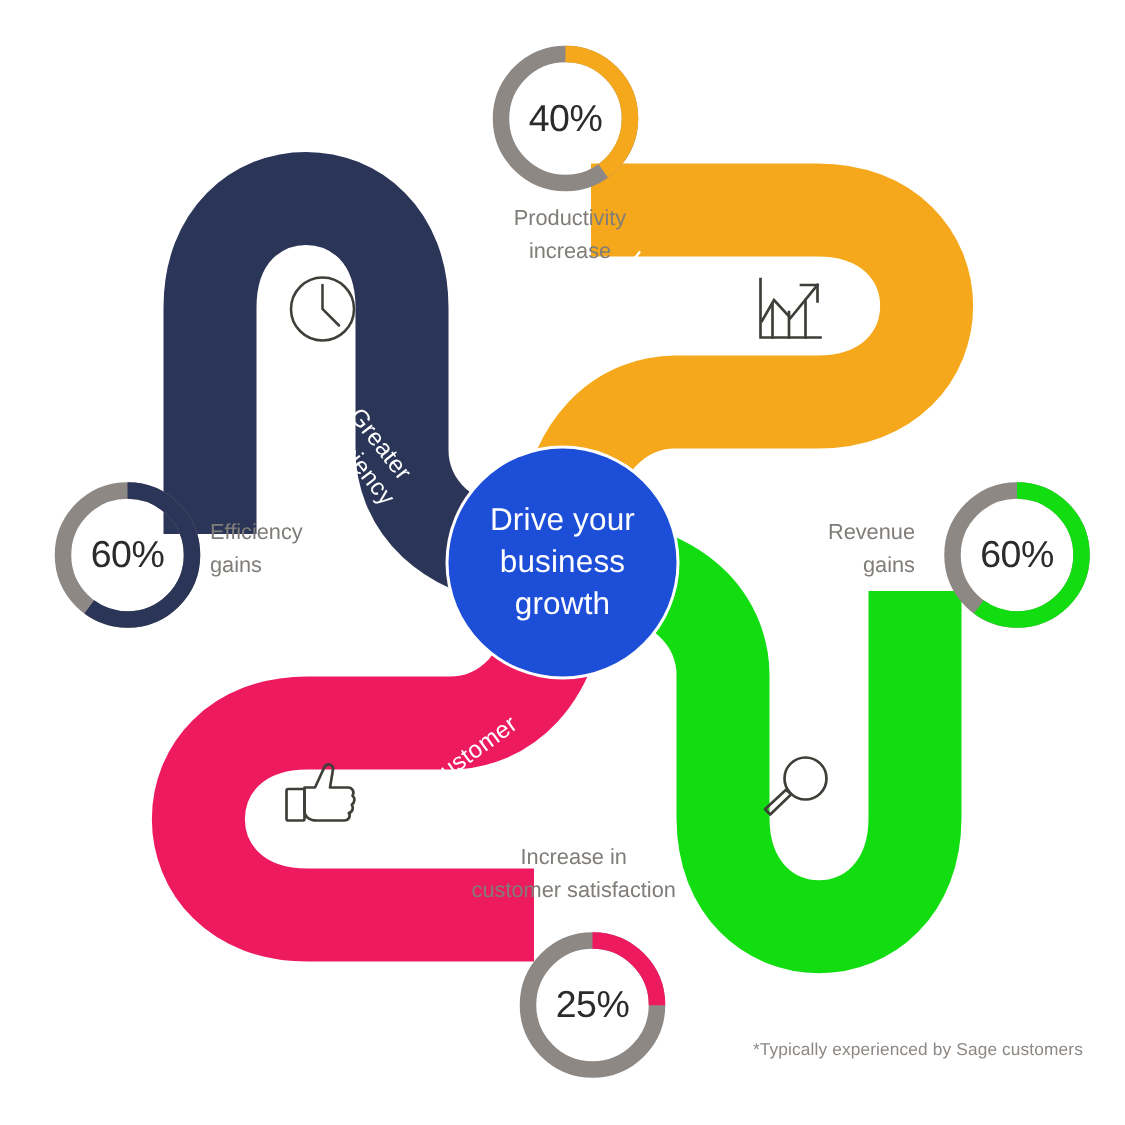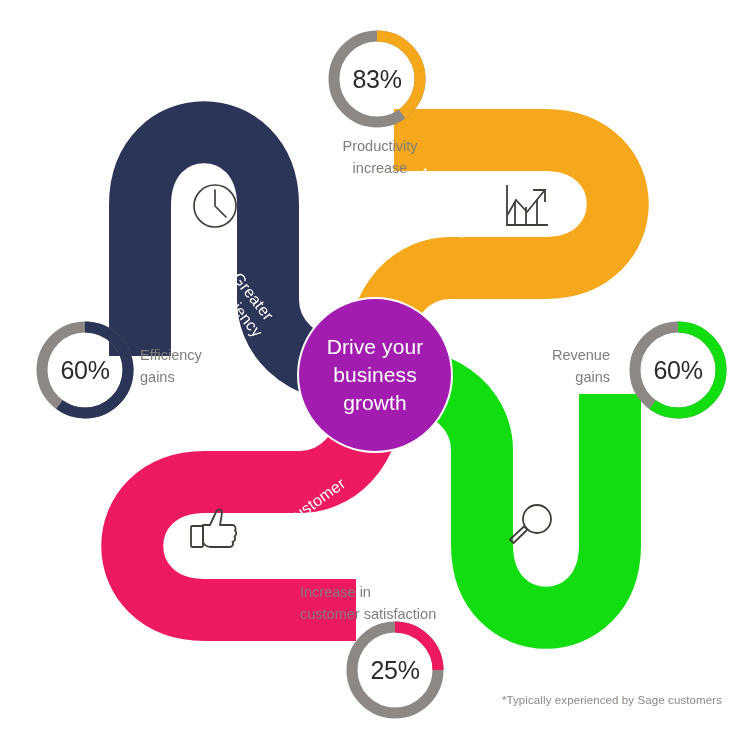--- a/index.html
+++ b/index.html
@@ -27,21 +27,21 @@
   }
 
   
   .hub {
     position: absolute;
     left: 299px;
     top: 299px;
     width: 152px;
     height: 152px;
     border-radius: 50%;
-    background: #a21caf;
+    background: #1d4ed8;
     display: flex;
     align-items: center;
     justify-content: center;
     z-index: 6;
   }
   .hub-text {
     color: #ffffff;
     font-size: 21px;
     line-height: 1.33;
     text-align: center;
@@ -80,21 +80,21 @@
     position: absolute;
     color: #807d79;
     font-size: 14.5px;
     line-height: 1.5;
     white-space: pre-line;
     z-index: 7;
   }
   .cap-top    { left: 310px; top: 136px; width: 140px; text-align: center; }
   .cap-left   { left: 140px; top: 345px; width: 110px; text-align: left; }
   .cap-right  { left: 500px; top: 345px; width: 110px; text-align: right; }
-  .cap-bottom { left: 300px; top: 562px; width: 165px; text-align: left; margin-top: 20px; }
+  .cap-bottom { left: 300px; top: 562px; width: 165px; text-align: center; }
 
   
   .ribbon-label {
     position: absolute;
     color: #ffffff;
     font-size: 16px;
     line-height: 1.18;
     white-space: pre-line;
     font-weight: 400;
     letter-spacing: 0.2px;
@@ -198,21 +198,21 @@
     <div class="hub-text">Drive your
 business
 growth</div>
   </div>
 
   <div class="donut donut-top">
     <svg width="108" height="108" viewBox="0 0 108 108">
       <circle cx="54" cy="54" r="43" fill="none" stroke="#8d8884" stroke-width="11"></circle>
       <circle class="arc" cx="54" cy="54" r="43" fill="none" stroke="#f6a81c" stroke-width="11" stroke-dasharray="108.07 162.11" transform="rotate(-90 54 54)"></circle>
     </svg>
-    <div class="donut-value">83%</div>
+    <div class="donut-value">40%</div>
   </div>
 
   <div class="donut donut-left">
     <svg width="108" height="108" viewBox="0 0 108 108">
       <circle cx="54" cy="54" r="43" fill="none" stroke="#8d8884" stroke-width="11"></circle>
       <circle class="arc" cx="54" cy="54" r="43" fill="none" stroke="#2b3557" stroke-width="11" stroke-dasharray="162.11 108.07" transform="rotate(-90 54 54)"></circle>
     </svg>
     <div class="donut-value">60%</div>
   </div>
 

